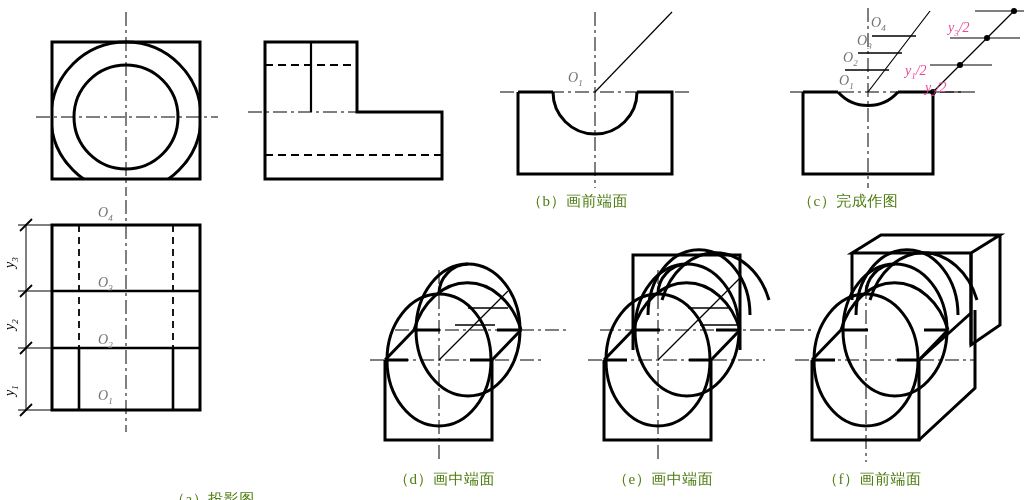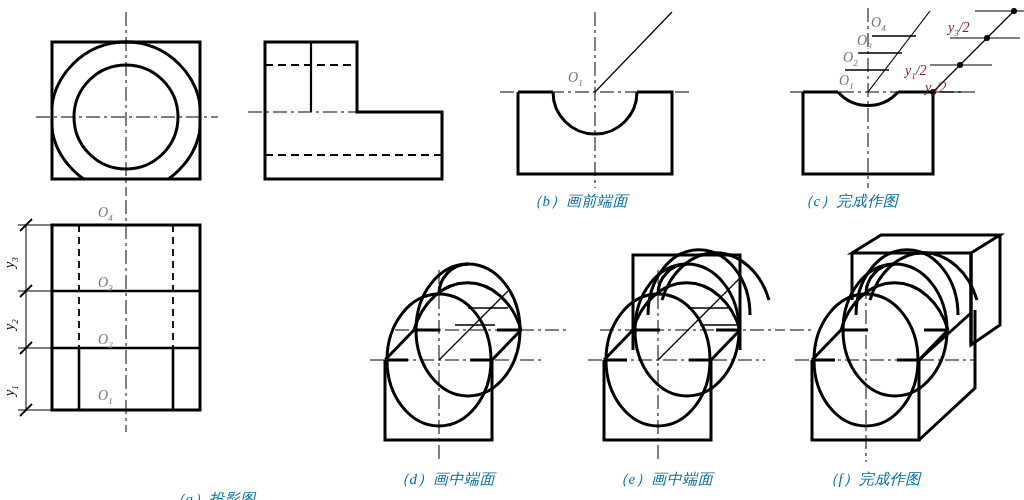--- a/index.html
+++ b/index.html
@@ -9,40 +9,39 @@
     font-family:"Liberation Serif","DejaVu Serif",serif;
     color:#000;
     position:relative;
   }
   #stage{position:absolute;left:0;top:0;width:1024px;height:500px;}
   svg{display:block;}
   .cap{
     position:absolute;
     font-family:"Liberation Serif","DejaVu Serif",serif;
     font-size:15px;
-    color:#0369a1;
+    color:#4d7c0f;
     white-space:nowrap;
     letter-spacing:0.5px;
-    font-style:italic;
   }
   .olbl{
     position:absolute;
     font-family:"Liberation Serif","DejaVu Serif",serif;
     font-style:italic;
     font-size:14px;
     color:#737373;
     white-space:nowrap;
   }
   .olbl sub{font-size:9px;font-style:italic;}
   .ylbl{
     position:absolute;
     font-family:"Liberation Serif","DejaVu Serif",serif;
     font-style:italic;
     font-size:14px;
-    color:#7f1d1d;
+    color:#ec4899;
     white-space:nowrap;
   }
   .ylbl sub{font-size:9px;font-style:italic;}
   .yrot{
     position:absolute;
     font-family:"Liberation Serif","DejaVu Serif",serif;
     font-style:italic;
     font-size:14px;
     color:#000;
     white-space:nowrap;
@@ -297,15 +296,15 @@
 
 <div class="ylbl" style="left:905px;top:63px;"><span>y</span><sub>1</sub><span>/2</span></div>
 <div class="ylbl" style="left:925px;top:47px;margin-top:33px;"><span>y</span><sub>2</sub><span>/2</span></div>
 <div class="ylbl" style="left:948px;top:20px;"><span>y</span><sub>3</sub><span>/2</span></div>
 
 <div class="cap" style="left:170px;top:490px;">（a）投影图</div>
 <div class="cap" style="left:527px;top:192px;">（b）画前端面</div>
 <div class="cap" style="left:798px;top:192px;">（c）完成作图</div>
 <div class="cap" style="left:394px;top:470px;text-align:right;">（d）画中端面</div>
 <div class="cap" style="left:613px;top:470px;">（e）画中端面</div>
-<div class="cap" style="left:823px;top:470px;">（f）完成作图</div>
+<div class="cap" style="left:823px;top:470px;">（f）画前端面</div>
 
 </div>
 
 </body></html>

